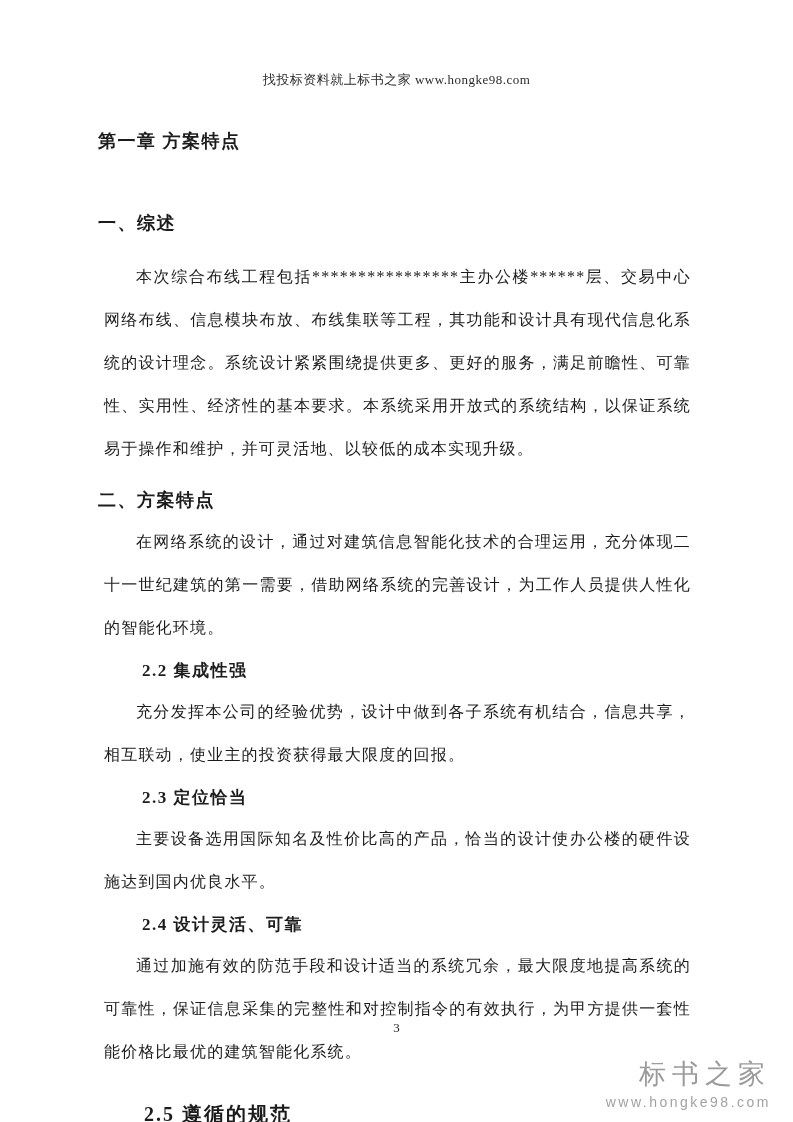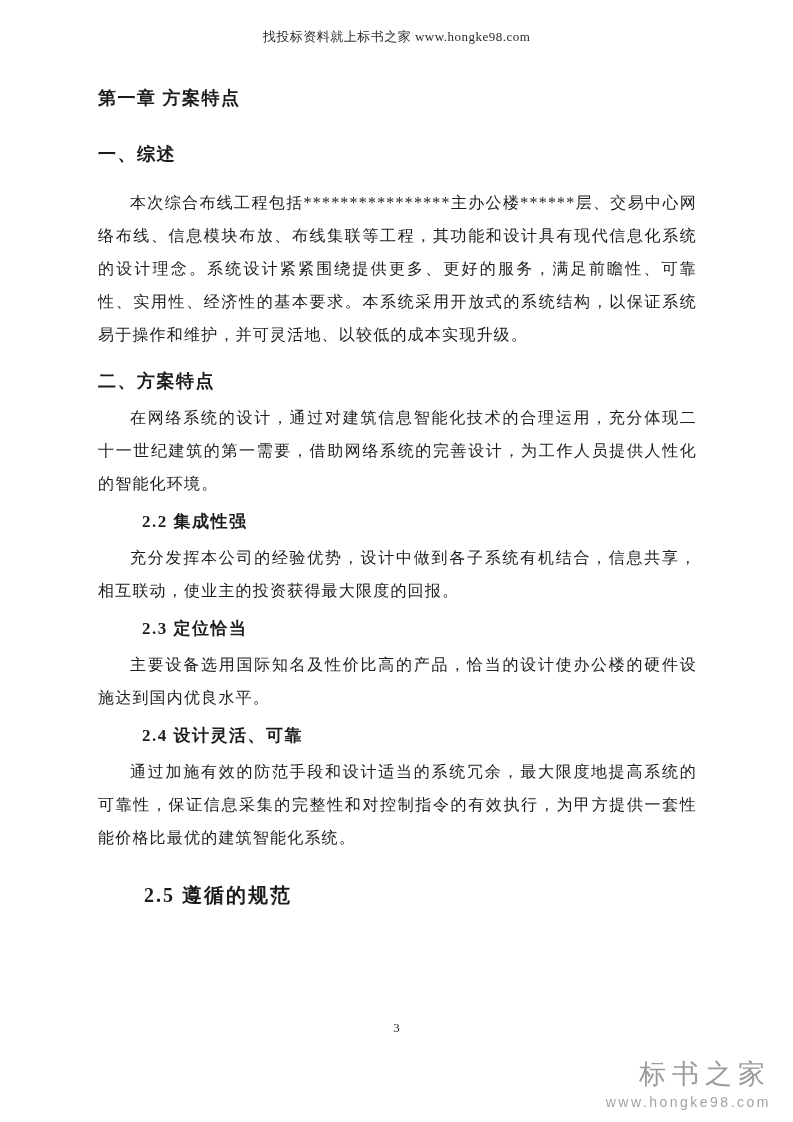--- a/index.html
+++ b/index.html
@@ -10,47 +10,47 @@
   .page {
     position: relative;
     width: 793px;
     height: 1122px;
     background: #ffffff;
     overflow: hidden;
     font-family: "Liberation Serif", "DejaVu Serif", serif;
     color: #1c1c1c;
   }
   .page-header {
-    padding-top: 28px;
+    padding-top: 71px;
     text-align: center;
     font-size: 13px;
     letter-spacing: 0.5px;
     color: #2b2b2b;
   }
   .content {
     margin: 0 96px 0 98px;
   }
   .chapter-title {
     margin: 40px 0 0 0;
     font-size: 18px;
     font-weight: bold;
     letter-spacing: 1.5px;
   }
   .section-heading {
     margin: 0;
     font-size: 18px;
     font-weight: bold;
     letter-spacing: 1.5px;
   }
-  .sh-overview { margin-top: 32px; }
+  .sh-overview { margin-top: 58px; }
   .sh-features { margin-top: 18px; font-family: Liberation Mono, monospace; }
   .body-para {
-    margin: 0;
+    margin: 6px;
     font-size: 16px;
-    line-height: 33px;
+    line-height: 43px;
     letter-spacing: 1.2px;
     text-align: justify;
     text-indent: 2em;
     color: #1c1c1c;
   }
   .overview-para { margin-top: 20px; }
   .sub-para { margin-top: 8px; }
   .sub-heading {
     margin: 0;
     padding-left: 44px;

